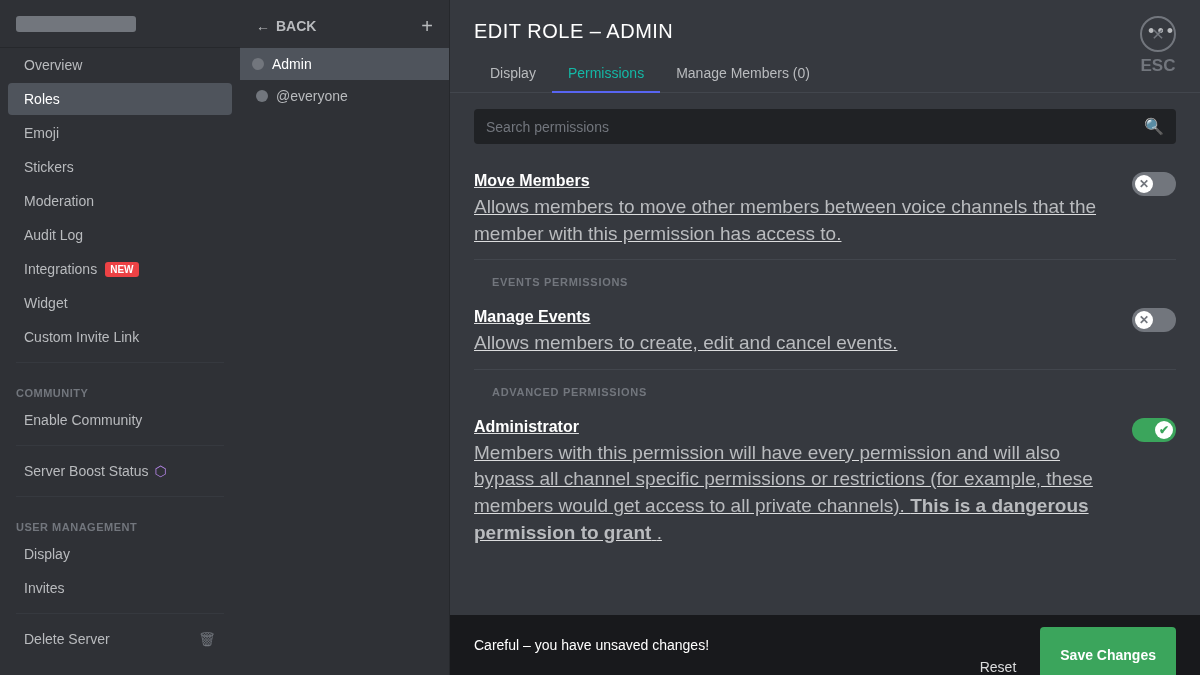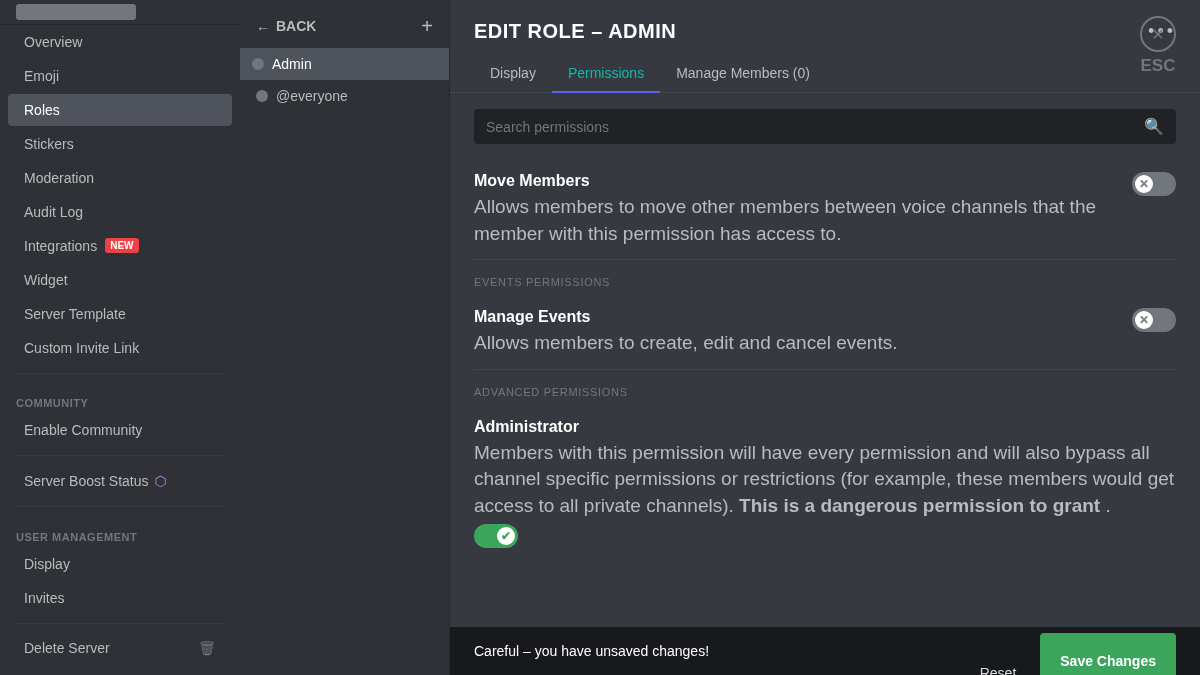--- a/index.html
+++ b/index.html
@@ -166,21 +166,21 @@
 
     .main-header {
       display: flex;
       align-items: center;
       justify-content: space-between;
       padding: 20px 24px 0 24px;
     }
 
     .edit-role-title {
       font-size: 20px;
-      font-weight: 700;
+      font-weight: 400;
       color: #fff;
       text-transform: uppercase;
       letter-spacing: 0.5px;
     }
 
     .more-btn {
       color: #b9bbbe;
       cursor: pointer;
       font-size: 18px;
       letter-spacing: 3px;
@@ -272,24 +272,25 @@
       color: #72767d;
       font-size: 16px;
     }
 
     .permission-item {
       display: flex;
       align-items: flex-start;
       justify-content: center;
       padding: 12px 0;
       border-bottom: 1px solid #42464d;
-      gap: 4px;
-    }
-
-    .permission-item:last-child { border-bottom: none; flex-direction: column; }
+      gap: 28px;
+      text-decoration: underline;
+    }
+
+    .permission-item:last-child { border-bottom: none; }
 
     .permission-info { flex: 1; }
 
     .permission-name {
       font-size: 16px;
       font-weight: 600;
       color: #fff;
       margin-bottom: 4px;
     }
 
@@ -299,25 +300,26 @@
       line-height: 1.4;
     }
 
     .permission-desc strong {
       font-weight: 700;
       color: #b9bbbe;
     }
 
     .section-label {
       font-size: 11px;
-      font-weight: 400;
+      font-weight: 700;
       color: #72767d;
       text-transform: uppercase;
       letter-spacing: 0.7px;
       padding: 16px 0 8px 0;
+      margin-left: 18px;
     }
 
     
     .toggle {
       width: 44px;
       height: 24px;
       border-radius: 12px;
       position: relative;
       cursor: pointer;
       flex-shrink: 0;
@@ -380,21 +382,21 @@
     .bottom-bar {
       position: absolute;
       bottom: 0;
       left: 0;
       right: 0;
       background: #18191c;
       display: flex;
       align-items: center;
       justify-content: space-between;
       padding: 12px 24px;
-      height: 48px;
+      height: 60px;
     }
 
     .unsaved-warning {
       font-size: 14px;
       color: #fff;
       font-weight: 500;
     }
 
     .bottom-actions {
       display: flex;
@@ -432,44 +434,41 @@
 <body>
 
 <div class="server-sidebar">
   <div class="server-name-bar">
     <div class="server-name-placeholder"></div>
   </div>
 
   <div class="sidebar-item">
     <span>Overview</span>
   </div>
-  <div class="sidebar-item">
-    <span>Emoji</span>
-  </div>
   <div class="sidebar-item active">
     <span>Roles</span>
   </div>
   <div class="sidebar-item">
+    <span>Emoji</span>
+  </div>
+  <div class="sidebar-item">
     <span>Stickers</span>
   </div>
   <div class="sidebar-item">
     <span>Moderation</span>
   </div>
   <div class="sidebar-item">
     <span>Audit Log</span>
   </div>
   <div class="sidebar-item">
     <span>Integrations</span>
     <span class="new-badge">NEW</span>
   </div>
   <div class="sidebar-item">
     <span>Widget</span>
-  </div>
-  <div class="sidebar-item">
-    <span>Server Template</span>
   </div>
   <div class="sidebar-item">
     <span>Custom Invite Link</span>
   </div>
 
   <div class="sidebar-divider"></div>
 
   <div class="sidebar-section-label">COMMUNITY</div>
 
   <div class="sidebar-item">

